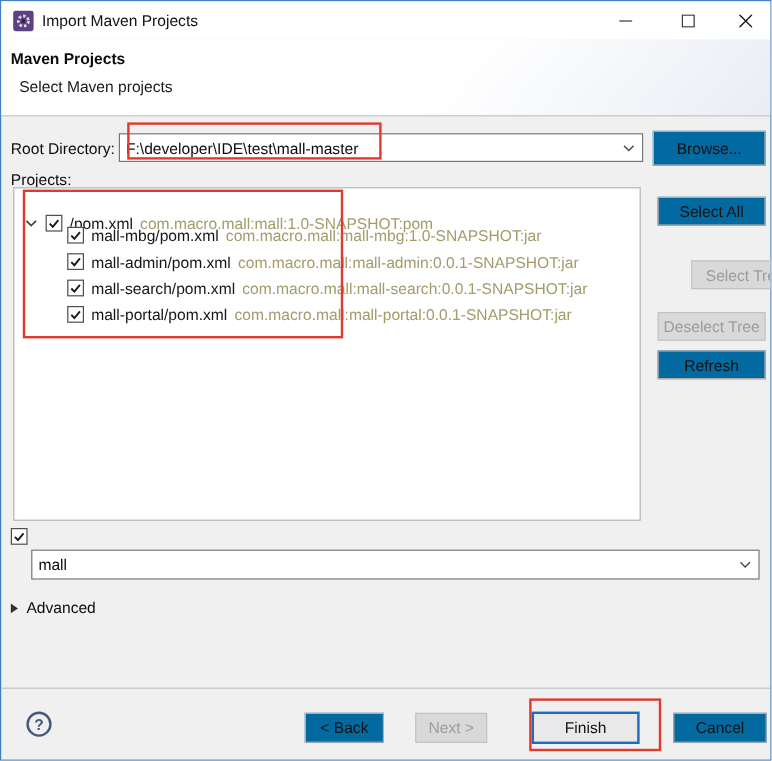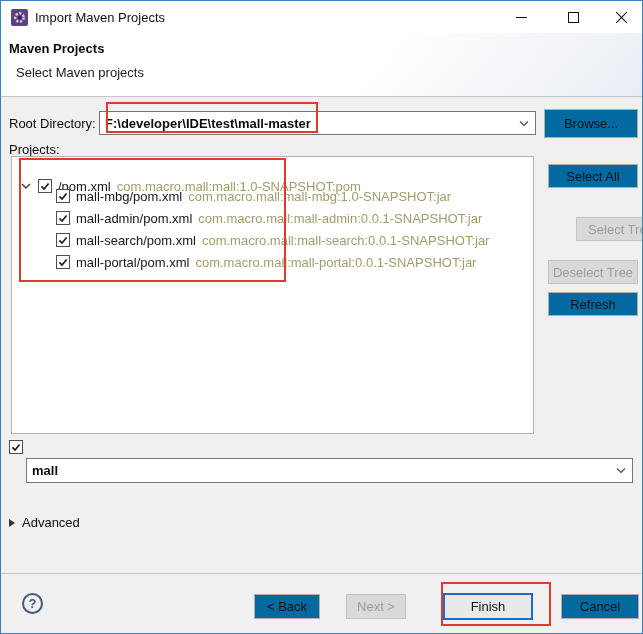--- a/index.html
+++ b/index.html
@@ -13,21 +13,21 @@
   #app-icon{position:absolute;left:10px;top:8px;width:17px;height:17px;background:#5d4180;border-radius:2px;display:flex;align-items:center;justify-content:center;}
   #title-text{position:absolute;left:34px;top:0;height:32px;display:flex;align-items:center;font-size:13px;color:#111;}
   .win-ctrl{position:absolute;top:0;width:34px;height:32px;display:flex;align-items:center;justify-content:center;}
   #ctrl-min{right:104px;} #ctrl-max{right:52px;} #ctrl-close{right:4px;}
   
   #header{position:absolute;left:0;top:32px;width:100%;height:64px;background:linear-gradient(130deg,#ffffff 58%,#e9edf4 100%);border-bottom:1px solid #c6c6c6;}
   #header-title{position:absolute;left:8px;top:8px;font-size:13px;font-weight:bold;color:#0c0c0c;}
   #header-subtitle{position:absolute;left:15px;top:32px;font-size:13px;color:#1a1a1a;}
   
   .combo{position:absolute;background:#fff;border:1px solid #767676;display:flex;align-items:center;}
-  .combo .val{flex:1;padding:0 5px;font-size:13px;color:#0c0c0c;white-space:nowrap;overflow:hidden;font-weight:bold;}
+  .combo .val{flex:1;padding:0 5px;font-size:13px;color:#0c0c0c;white-space:nowrap;overflow:hidden;}
   .combo .chev{width:22px;display:flex;align-items:center;justify-content:center;}
   .btn{position:absolute;background:#0369a1;border:1px solid #aeaeae;display:flex;align-items:center;justify-content:center;font-size:13px;color:#121212;}
   .btn.disabled{background:#d9d9d9;border-color:#c2c2c2;color:#9c9c9c;}
   .btn.default{border:2px solid #1e6bc0;background:#e9e9e9;}
   .label{position:absolute;font-size:13px;color:#0c0c0c;white-space:nowrap;}
   
   .cb{width:14px;height:14px;background:#fff;border:1px solid #4d4d4d;display:inline-flex;align-items:center;justify-content:center;flex:none;}
   
   #tree-panel{position:absolute;left:10px;top:155px;width:523px;height:278px;background:#fff;border:1px solid #b2b2b2;}
   .tree-row{position:absolute;left:0;height:22px;display:flex;align-items:center;gap:6px;font-size:13px;white-space:nowrap;}
@@ -158,21 +158,21 @@
   </span>
   <div class="combo" style="left:25px;top:457px;width:607px;height:25px;">
     <div class="val">mall</div>
     <div class="chev">
       <svg width="10" height="7" viewBox="0 0 10 7">
           <polyline points="1,1.5 5,5.5 9,1.5" fill="none" stroke="#4a4a4a" stroke-width="1.2"></polyline>
         </svg>
     </div>
   </div>
 
-  <div class="label" style="left:8px;top:514px;display:flex;align-items:center;">
+  <div class="label" style="left:8px;top:498px;display:flex;align-items:center;">
     <span id="advanced-tri"></span>
     <span>Advanced</span>
   </div>
 
   <div id="footer-sep"></div>
   <div id="help-btn">?</div>
   <div class="btn" style="left:253px;top:593px;width:66px;height:25px;">&lt; Back</div>
   <div class="btn disabled" style="left:345px;top:593px;width:60px;height:25px;">Next &gt;</div>
   <div class="btn default" style="left:442px;top:592px;width:90px;height:27px;">Finish</div>
   <div class="btn" style="left:560px;top:593px;width:78px;height:25px;">Cancel</div>

